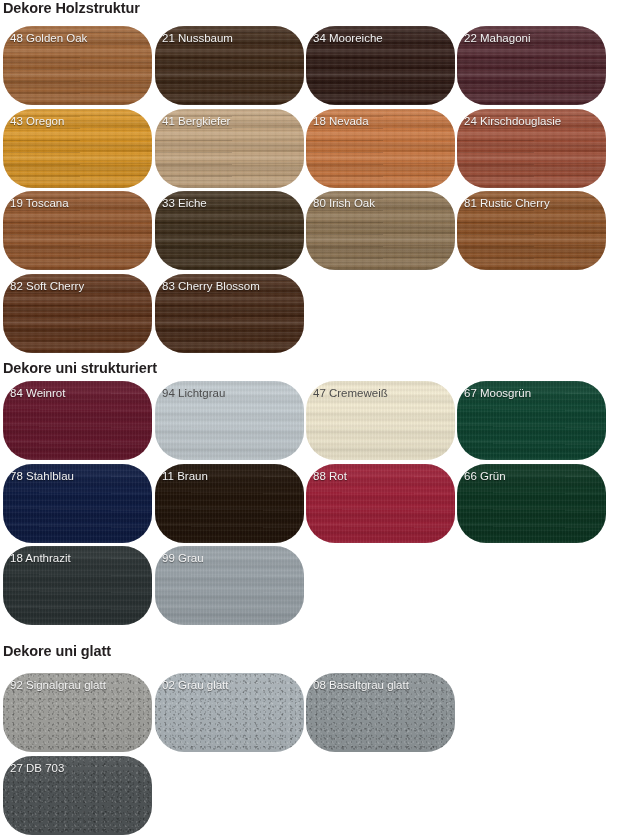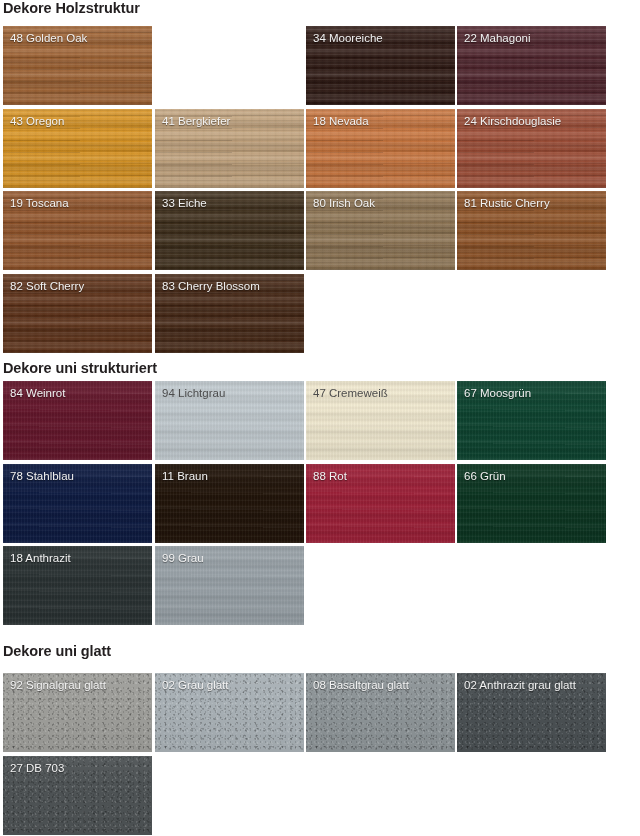--- a/index.html
+++ b/index.html
@@ -14,21 +14,21 @@
   .section-title{
     position:absolute;left:3px;top:0;
     font-size:14.5px;font-weight:bold;color:#231f20;
     letter-spacing:-0.1px;white-space:nowrap;
   }
   .grid{position:absolute;left:3px;top:0;width:634px;}
   .row{position:relative;height:79px;margin-bottom:3.5px;}
 
   .swatch{
     position:absolute;top:0;width:149px;height:79px;
-    overflow:hidden;box-sizing:border-box;
+    overflow:hidden;box-sizing:border-box;border-radius:29px;
   }
   .swatch.c0{left:0;}
   .swatch.c1{left:152px;}
   .swatch.c2{left:303px;padding-left:32px;}
   .swatch.c3{left:454px;}
 
   .swatch .base{position:absolute;inset:0;}
   .swatch .tex{position:absolute;inset:0;}
   .swatch .label{
     position:absolute;left:7px;top:5px;
@@ -146,20 +146,26 @@
   <div class="section" id="sec-0" style="top:0px;">
     <div class="section-title">Dekore Holzstruktur</div>
     <div class="grid" id="grid-0" style="top:26px;">
         <div class="row">
           <div class="swatch c0">
             <div class="base" style="background: rgb(155, 95, 48);"></div>
             <div class="tex tex-wood"></div>
             <div class="sheen"></div>
             <div class="label">48 Golden Oak</div>
           </div>
+          <div class="swatch c1">
+            <div class="base" style="background: rgb(59, 36, 19);"></div>
+            <div class="tex tex-wood"></div>
+            <div class="sheen"></div>
+            <div class="label">21 Nussbaum</div>
+          </div>
           <div class="swatch c2">
             <div class="base" style="background: rgb(43, 22, 16);"></div>
             <div class="tex tex-wood"></div>
             <div class="sheen"></div>
             <div class="label">34 Mooreiche</div>
           </div>
           <div class="swatch c3">
             <div class="base" style="background: rgb(75, 32, 40);"></div>
             <div class="tex tex-wood"></div>
             <div class="sheen"></div>
@@ -322,26 +328,20 @@
             <div class="tex tex-grain"></div>
             <div class="sheen"></div>
             <div class="label">02 Grau glatt</div>
           </div>
           <div class="swatch c2">
             <div class="base" style="background: rgb(141, 148, 151);"></div>
             <div class="tex tex-grain"></div>
             <div class="sheen"></div>
             <div class="label">08 Basaltgrau glatt</div>
           </div>
-          <div class="swatch c3">
-            <div class="base" style="background: rgb(74, 80, 83);"></div>
-            <div class="tex tex-grain"></div>
-            <div class="sheen"></div>
-            <div class="label">02 Anthrazit grau glatt</div>
-          </div>
         </div>
         <div class="row">
           <div class="swatch c0">
             <div class="base" style="background: rgb(78, 83, 85);"></div>
             <div class="tex tex-grain"></div>
             <div class="sheen"></div>
             <div class="label">27 DB 703</div>
           </div>
         </div>
       </div>

